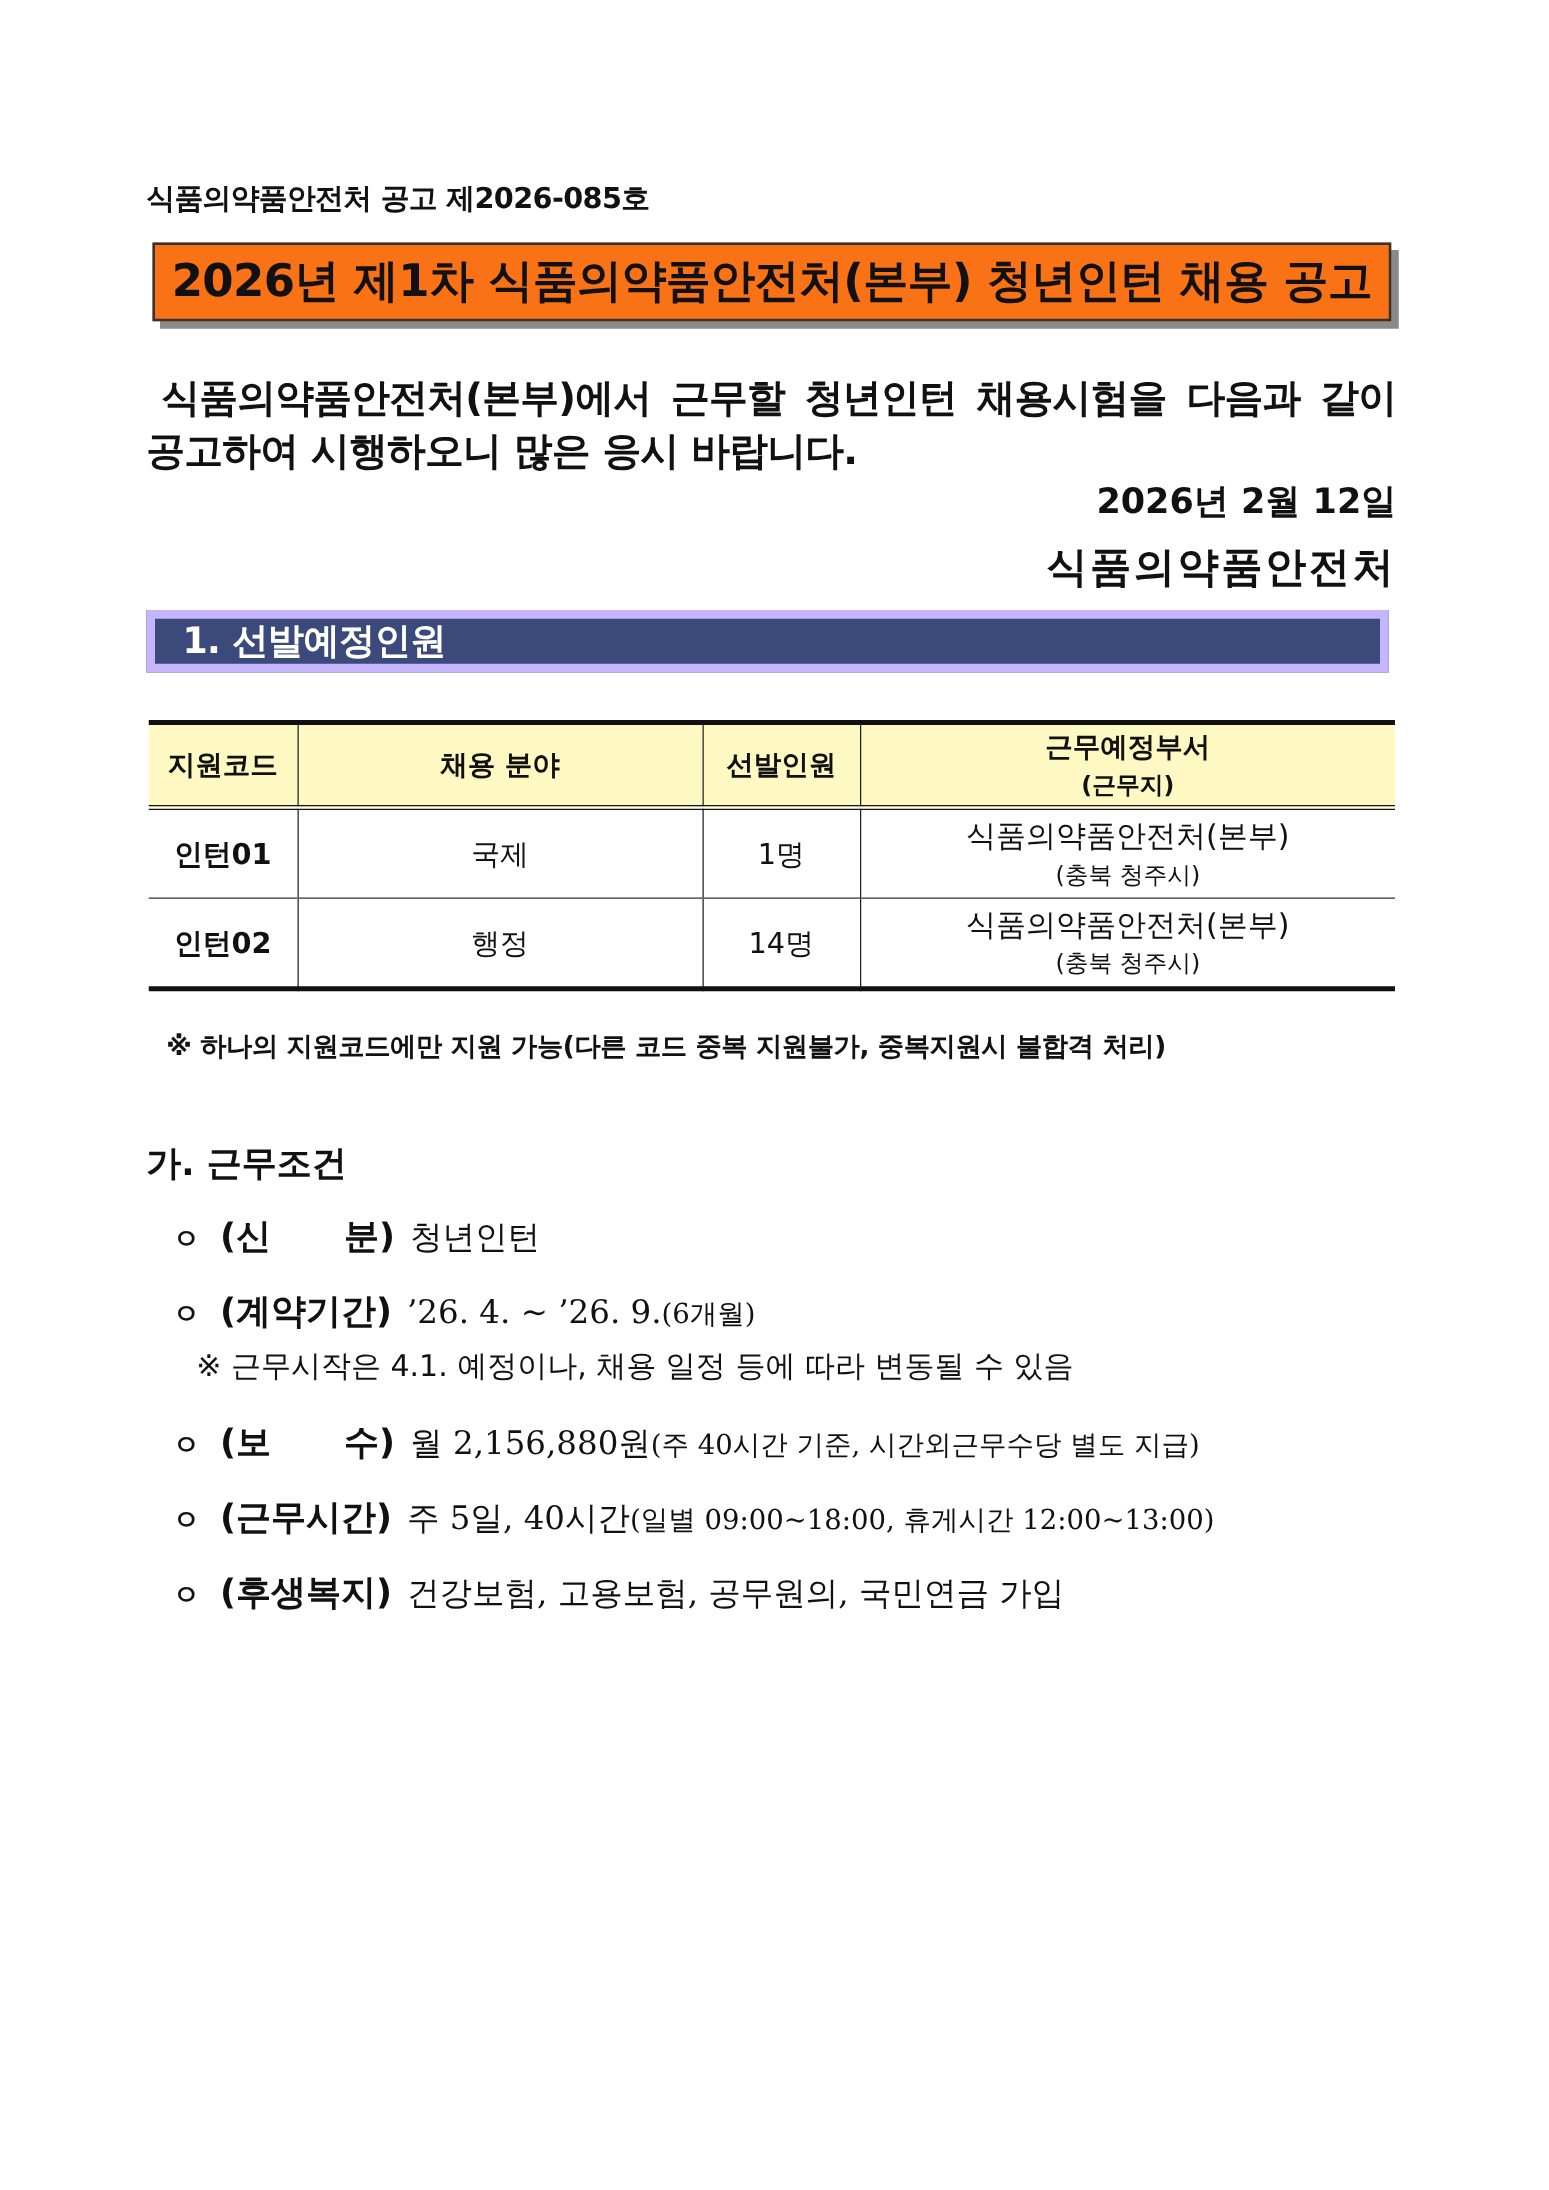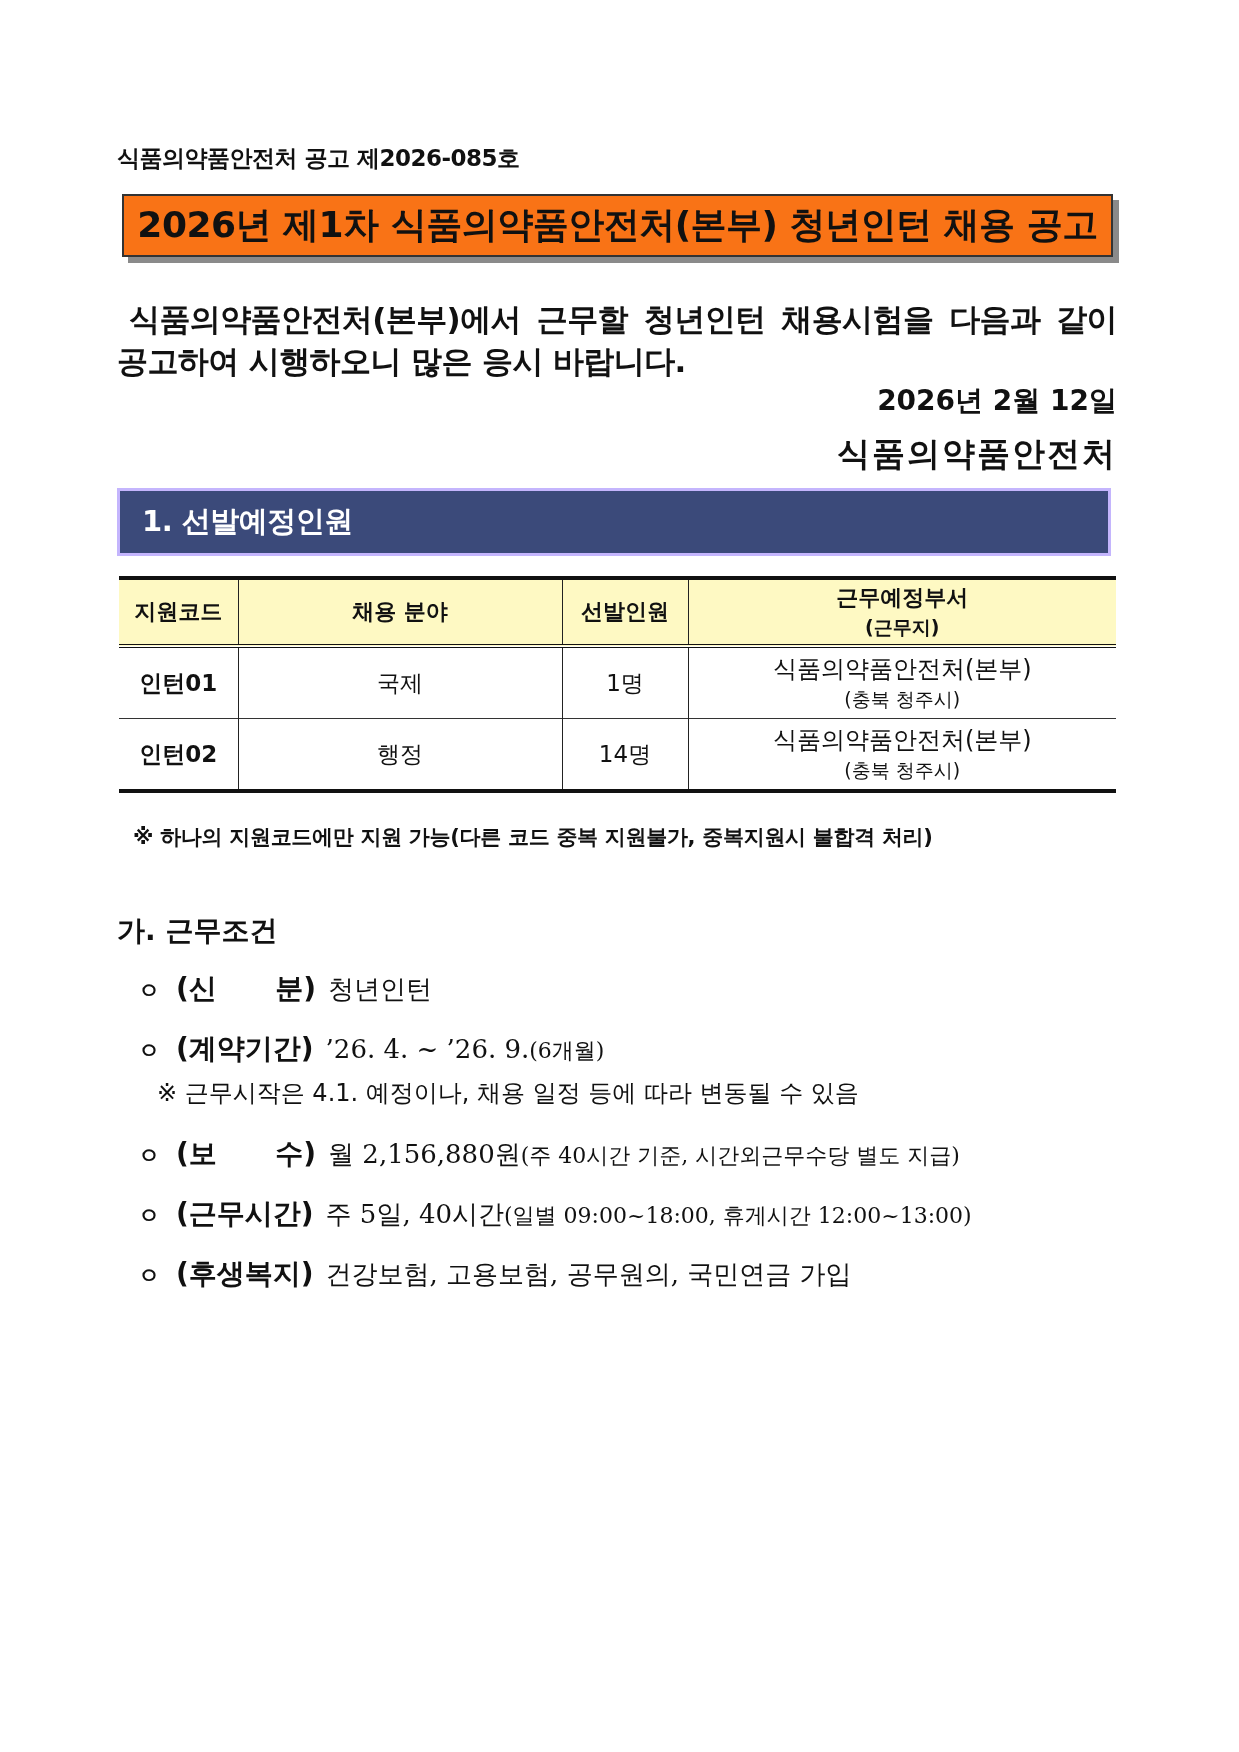--- a/index.html
+++ b/index.html
@@ -13,21 +13,21 @@
                border: 2px solid #333; box-shadow: 6px 6px 0 #8a8a8a; display: flex; align-items: center; justify-content: center; }
   .title-text { font-size: 36px; font-weight: bold; letter-spacing: -0.5px; white-space: nowrap; }
 
   .intro { left: 117px; top: 298px; width: 1000px; font-size: 31px; font-weight: bold; line-height: 42px; letter-spacing: -0.6px; }
   .intro p { margin: 0; white-space: nowrap; }
   .intro .first { padding-left: 12px; text-align-last: justify; width: 988px; }
 
   .date { right: 122px; top: 382px; font-size: 28px; font-weight: bold; white-space: nowrap; }
   .issuer { right: 122px; top: 432px; font-size: 33px; font-weight: bold; letter-spacing: 2px; white-space: nowrap; }
 
-  .section-bar { left: 117px; top: 488px; width: 994px; height: 68px; background: #3b4a7a; border: 3px solid #c4b5fd;
+  .section-bar { left: 117px; top: 488px; width: 994px; height: 50px; background: #3b4a7a; border: 7px solid #c4b5fd;
                  display: flex; align-items: center; box-sizing: border-box; padding-left: 22px; }
   .section-title { color: #ffffff; font-size: 29px; font-weight: bold; letter-spacing: -0.5px; }
 
   table.recruit { position: absolute; left: 119px; top: 576px; width: 997px; border-collapse: collapse; }
   table.recruit th, table.recruit td { border-left: 1px solid #222; border-right: 1px solid #222; text-align: center; padding: 0; }
   table.recruit th:first-child, table.recruit td:first-child { border-left: none; }
   table.recruit th:last-child, table.recruit td:last-child { border-right: none; }
   table.recruit thead tr { border-top: 4px solid #111; border-bottom: 4px double #111; background: #fef9c3; }
   table.recruit th { height: 64px; font-size: 22px; font-weight: bold; }
   table.recruit th .sub { display: block; font-size: 19px; font-weight: bold; margin-top: 2px; }

